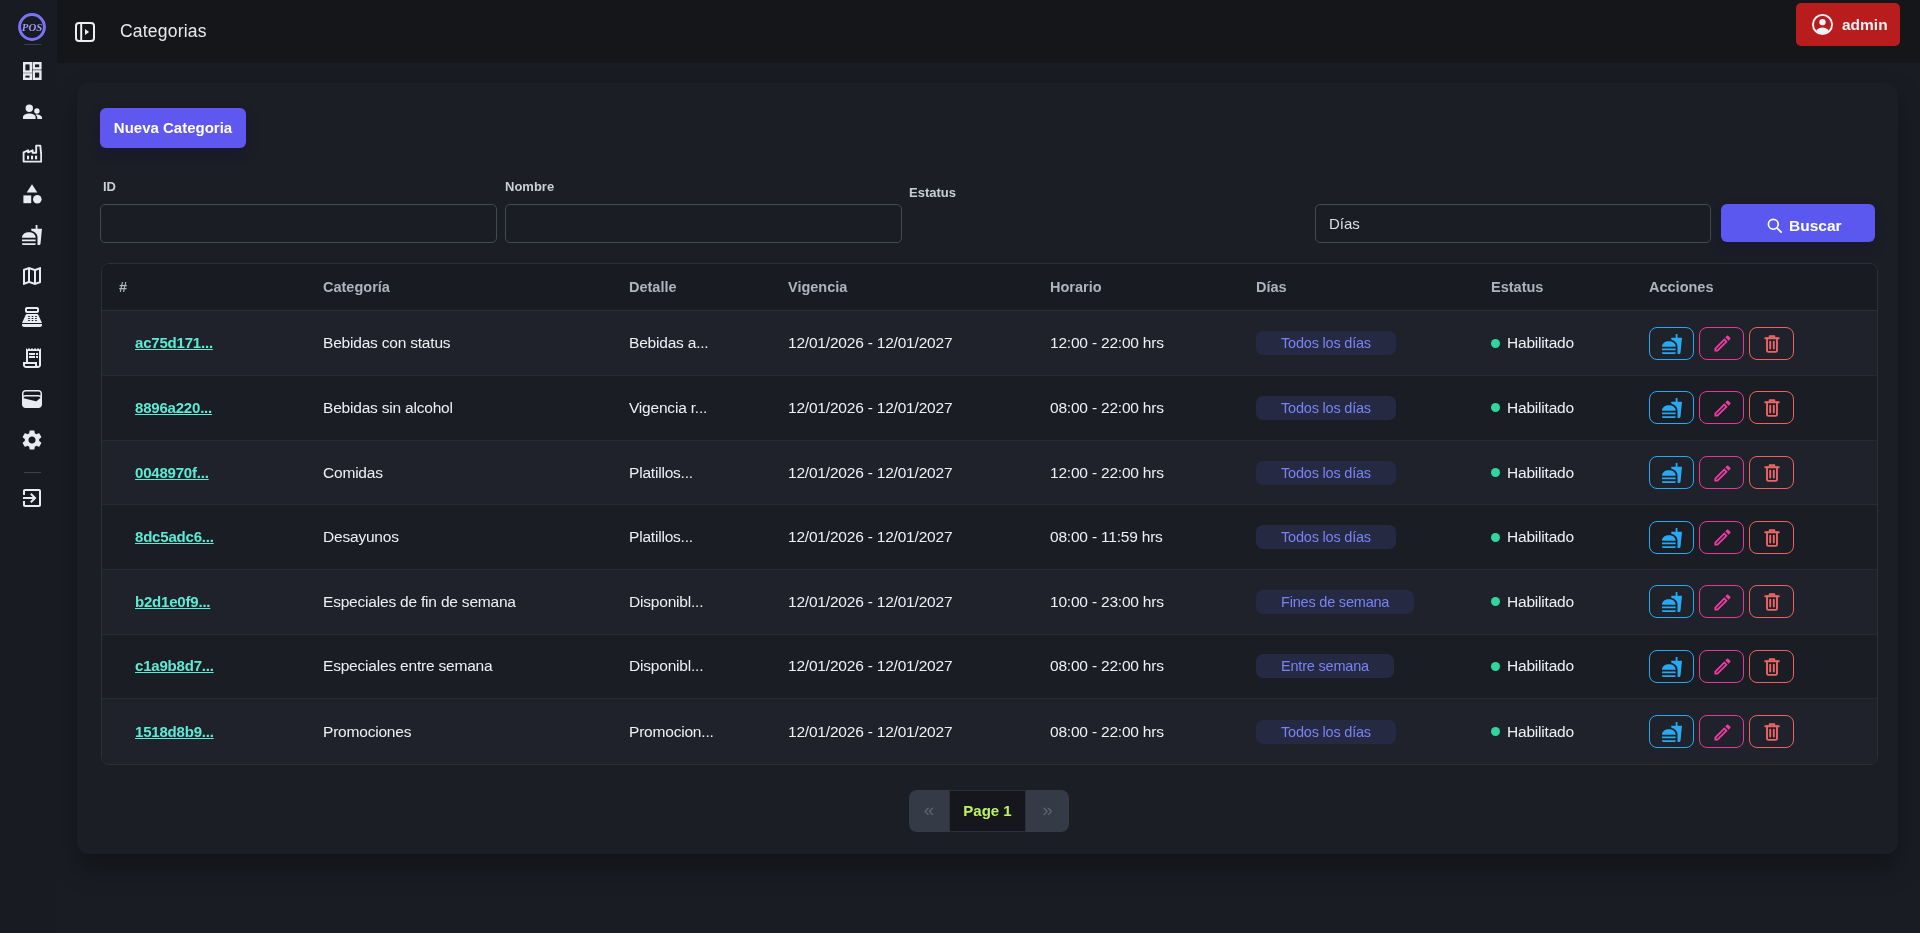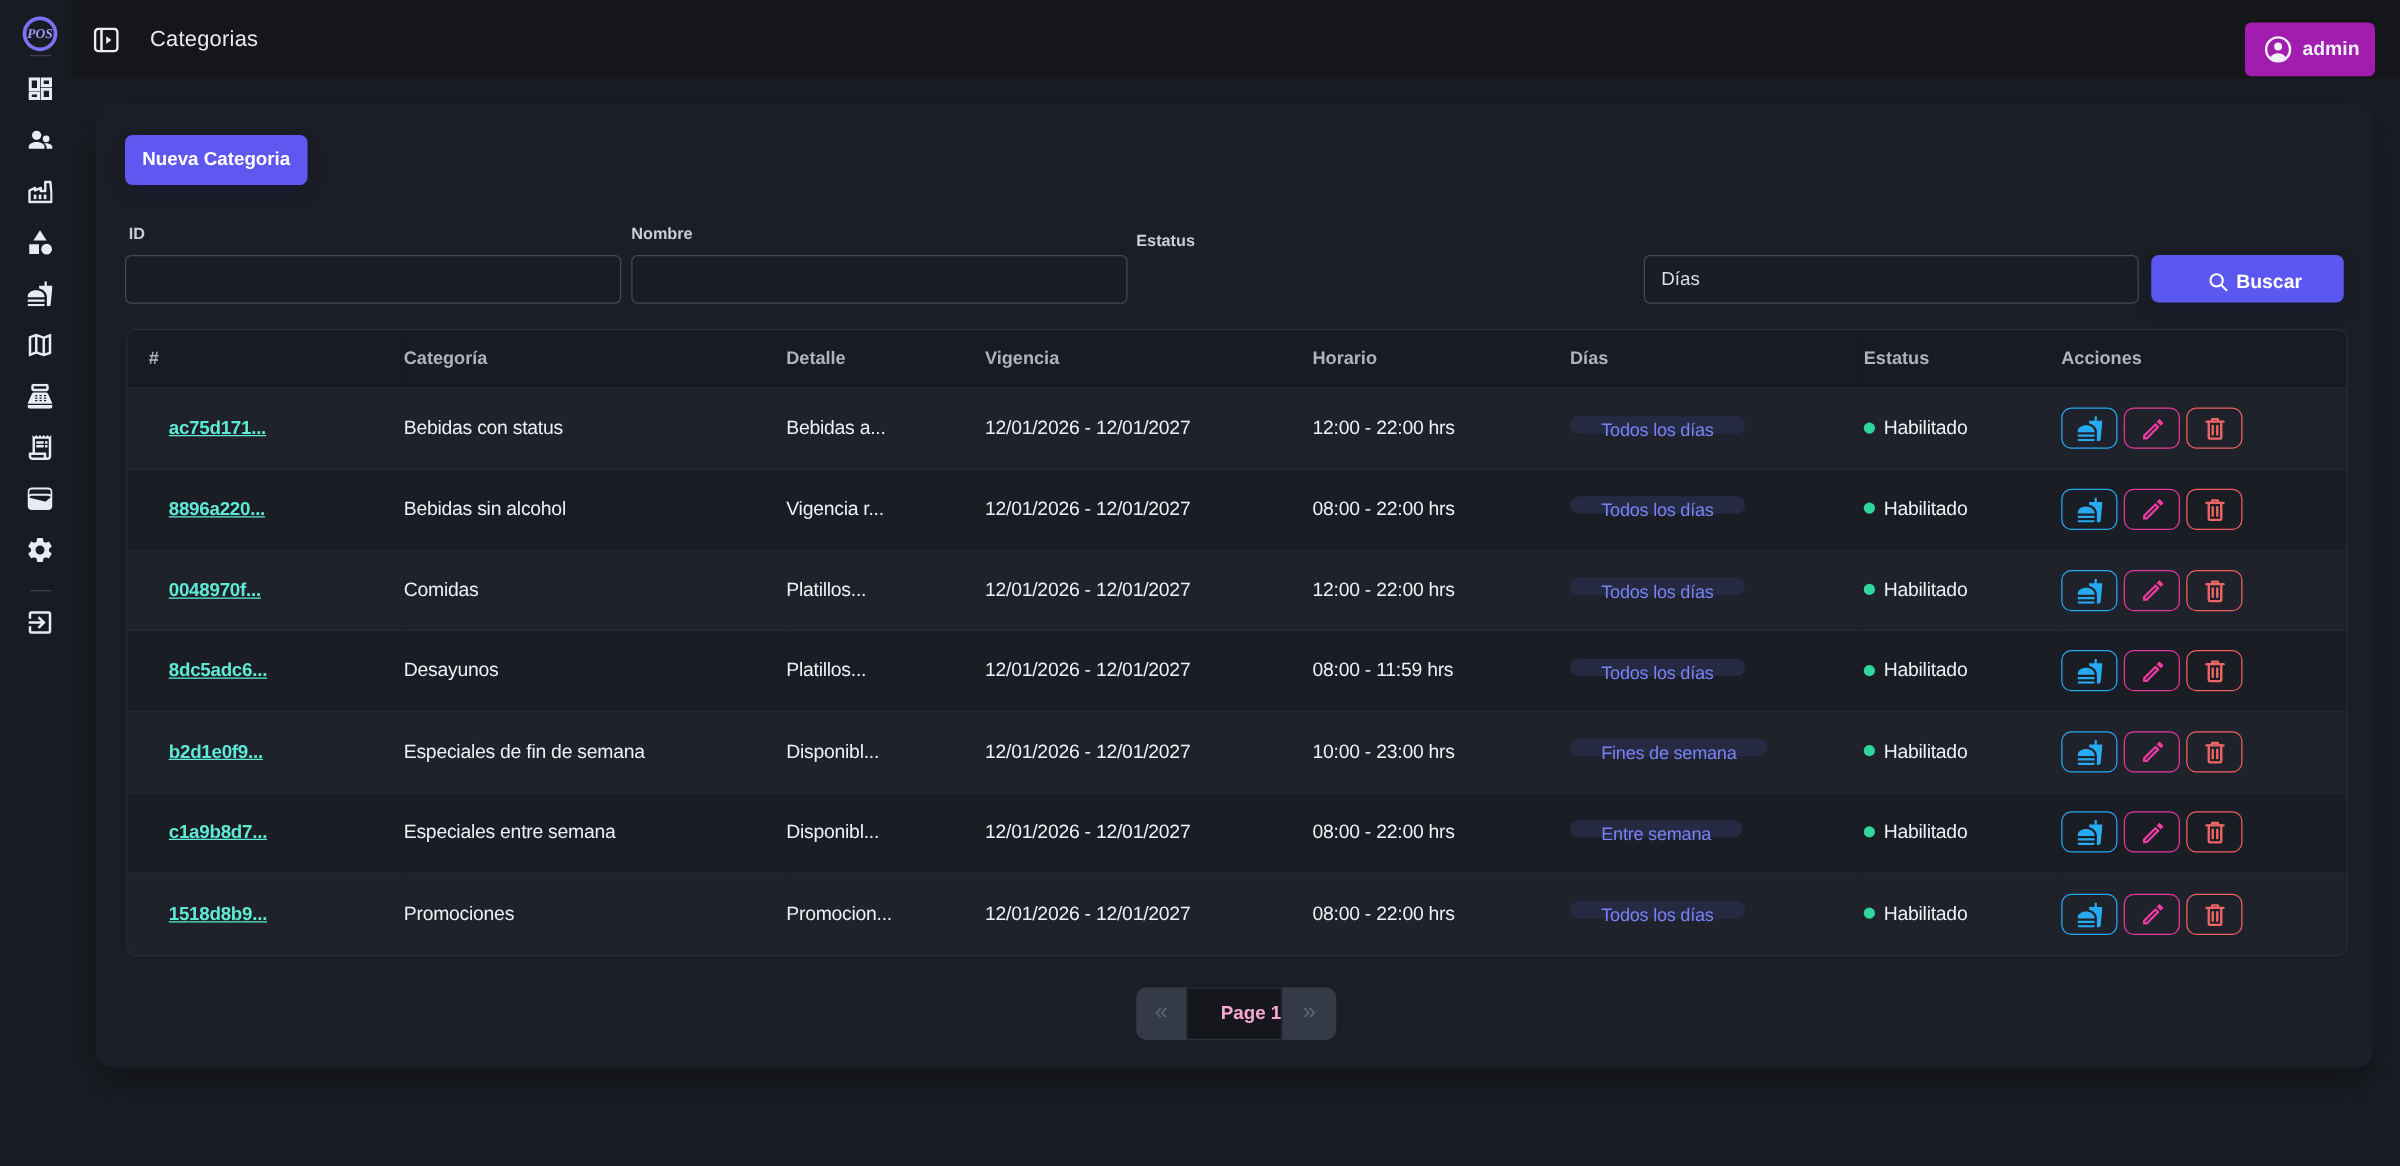--- a/index.html
+++ b/index.html
@@ -6,22 +6,22 @@
   html,body { width:1920px; height:933px; overflow:hidden; background:#191c22;
     font-family:"Liberation Sans", sans-serif; }
   .topbar { position:absolute; left:57px; top:0; width:1863px; height:63px; background:#141619; }
   .sidebar { position:absolute; left:0; top:0; width:57px; height:933px; background:#181b21; z-index:5; }
   .logo { position:absolute; left:17px; top:12px; }
   .sdiv { position:absolute; left:24px; width:17px; height:0; border-top:1px solid #3c414b; }
   .icn { position:absolute; left:22px; }
   .toggle { position:absolute; left:75px; top:22px; }
   .title { position:absolute; left:120px; top:0; height:63px; line-height:63px;
     font-size:17.5px; color:#e8eaee; letter-spacing:.2px; }
-  .adminchip { position:absolute; left:1796px; top:18px; width:104px; height:43px;
-    background:#a21caf; border-radius:5px; }
+  .adminchip { position:absolute; left:1796px; top:3px; width:104px; height:43px;
+    background:#b91c1c; border-radius:5px; }
   .adminchip svg { position:absolute; left:15px; top:10px; }
   .adminchip span { position:absolute; left:46px; top:0; height:43px; line-height:43px;
     font-weight:bold; font-size:15.5px; color:#eef0f4; }
   .card { position:absolute; left:77px; top:83px; width:1821px; height:771px;
     background:#1b1e25; border-radius:12px; box-shadow:0 14px 28px rgba(0,0,0,.30); }
   .btn-new { position:absolute; left:23px; top:25px; width:146px; height:40px;
     background:#5f58f0; border-radius:6px; color:#fff; font-weight:bold; font-size:15px;
     text-align:center; line-height:40px; box-shadow:0 6px 12px rgba(20,20,60,.45); }
   .flabel { position:absolute; font-size:13px; font-weight:bold; color:#c9ced7; }
   .finput { position:absolute; top:121px; height:39px; background:#1a1d24;
@@ -39,35 +39,35 @@
     border:1px solid #2b2f38; border-radius:8px; overflow:hidden; background:#181b21; }
   table.grid th { height:47px; font-size:14.5px; font-weight:bold; color:#aeb4bf;
     text-align:left; background:#181b21; border-bottom:1px solid #2b2f38; }
   table.grid td { height:64px; font-size:15.5px; letter-spacing:-0.2px; color:#eef0f4; border-bottom:1px solid #262a33; }
   table.grid tr.odd td { background:#1f222b; }
   table.grid tr.even td { background:#1a1d24; }
   table.grid tr:last-child td { border-bottom:none; }
   th.first { padding-left:17px; }
   td.first { padding-left:33px; }
   a.idlink { color:#5eead4; font-weight:bold; font-size:15px; letter-spacing:-0.2px; text-decoration:underline; }
-  .badge { display:inline-block; height:14px; line-height:24px; padding:0 25px;
+  .badge { display:inline-block; height:24px; line-height:24px; padding:0 25px;
     background:#252a42; color:#7983f4; font-size:14.5px; letter-spacing:-0.2px; border-radius:7px; }
   .dot { display:inline-block; width:9px; height:9px; border-radius:50%; background:#30d69c;
     margin-right:7px; vertical-align:middle; position:relative; top:-1px; }
   .act { display:inline-block; width:45px; height:33px; border-radius:8px; margin-right:5px;
     position:relative; top:2px; }
   .act svg { position:absolute; left:12px; top:6px; }
   .act.c { border:1.5px solid #26a9f1; }
   .act.p { border:1.5px solid #e3389b; }
   .act.r { border:1.5px solid #ee6161; }
   .pager { position:absolute; left:832px; top:707px; height:42px; display:flex; }
   .pg { height:42px; background:#343a46; }
   .pg.l { width:40px; border-radius:8px 0 0 8px; color:#5d6472; font-size:19px; text-align:center; line-height:40px; }
-  .pg.m { width:77px; background:#15171c; border:1px solid #2b3039; color:#f9a8d4; font-weight:bold;
-    font-size:15px; text-align:right; line-height:40px; }
+  .pg.m { width:77px; background:#15171c; border:1px solid #2b3039; color:#bef264; font-weight:bold;
+    font-size:15px; text-align:center; line-height:40px; }
   .pg.r { width:43px; border-radius:0 8px 8px 0; color:#5d6472; font-size:19px; text-align:center; line-height:40px; }
 </style>
 </head>
 <body>
 <div class="topbar"></div>
 <div class="sidebar">
   <svg class="logo" width="30" height="30" viewBox="0 0 30 30">
     <circle cx="15" cy="15" r="12.4" fill="none" stroke="#7a73f5" stroke-width="3"></circle>
     <text x="15" y="18.8" font-size="10.8" font-style="italic" font-weight="bold" fill="#9e9bf8" font-family="Liberation Serif, serif" text-anchor="middle">POS</text>
   </svg>

